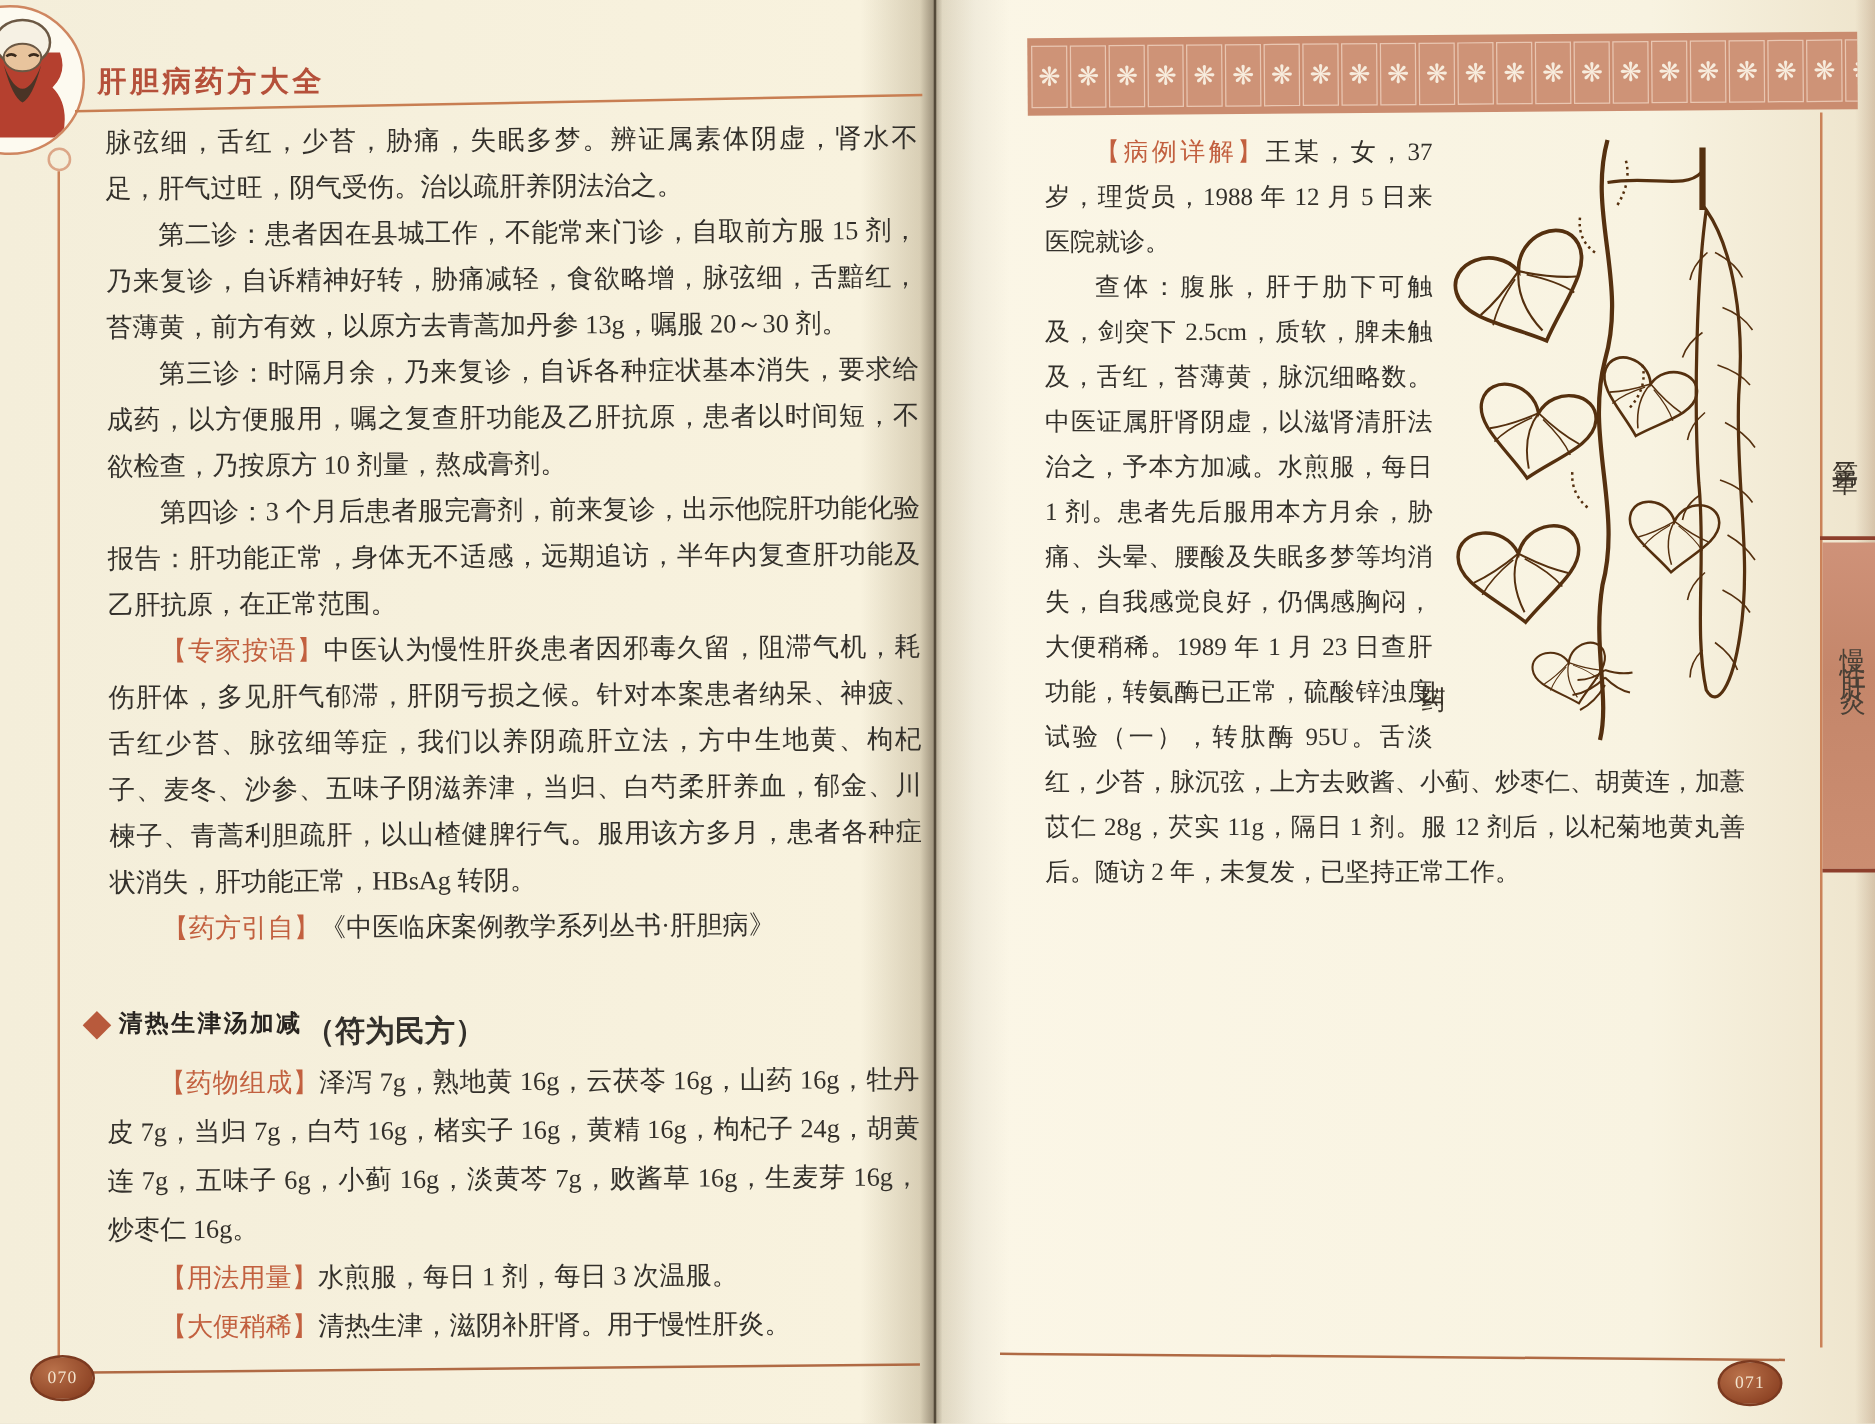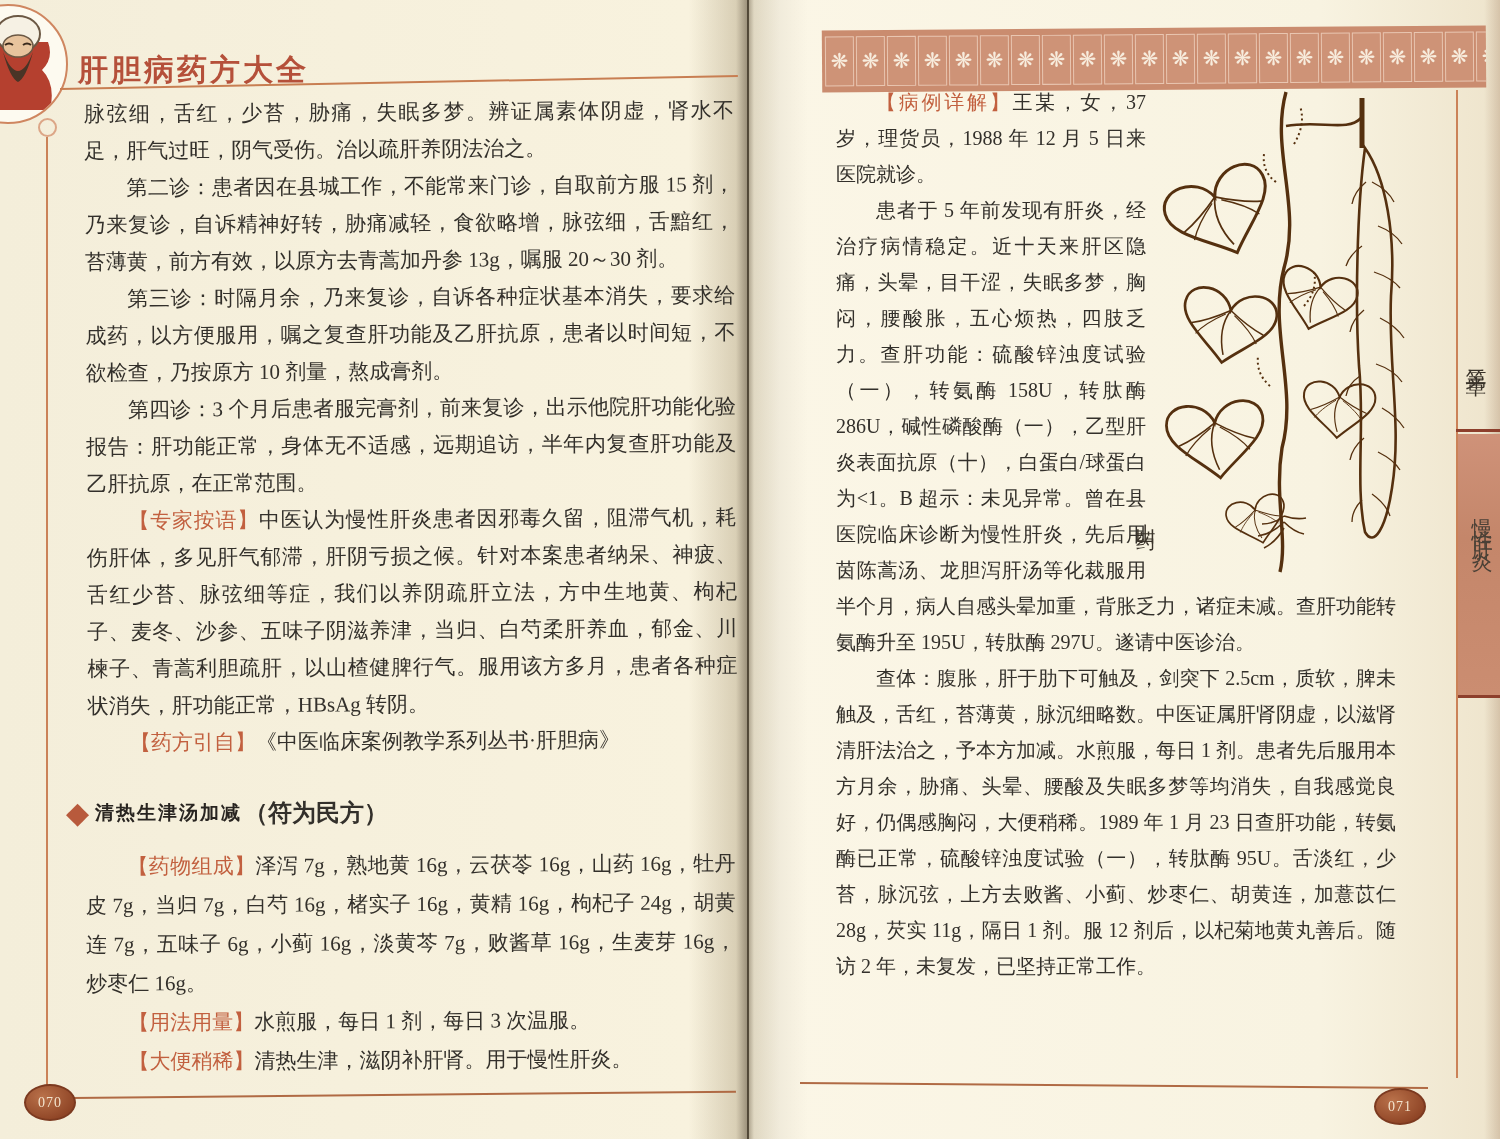--- a/index.html
+++ b/index.html
@@ -17,45 +17,45 @@
   .edge-right{position:absolute; right:0; top:0; width:16px; height:1139px;
     background:linear-gradient(90deg, rgba(150,110,80,0), rgba(150,110,80,.28));}
 
   
   .logo-circle{position:absolute; left:-52px; top:4px; width:116px; height:116px; border-radius:50%;
     background:#fdfaf0; border:2px solid #cf8660; overflow:hidden;}
   .logo-circle svg{position:absolute; left:28px; top:6px;}
   .small-ring{position:absolute; left:38px; top:118px; width:15px; height:15px; border-radius:50%;
     border:2px solid #dca687; background:transparent;}
   .vline-left{position:absolute; left:46px; top:137px; width:2px; height:953px; background:#cb8258;}
-  .running-title{position:absolute; left:78px; top:50px; font-size:30px; font-weight:bold;
+  .running-title{position:absolute; left:78px; top:50px; font-size:23px; font-weight:bold;
     color:#b5503a; letter-spacing:3px;}
   .title-rule{position:absolute; left:60px; top:88px; width:678px; height:2px; background:#c87e52;
     transform:rotate(-1.1deg); transform-origin:left center;}
 
   
   .lp-text{position:absolute; left:86px; top:94px; width:650px; font-size:21px; line-height:37px;
     text-align:justify; transform:rotate(-0.35deg);}
   .p{margin:0; text-indent:2em;}
   .p.first{text-indent:0;}
   .lbl{color:#c2603f;}
   .lp-heading{position:absolute; left:66px; top:797px; width:660px; display:flex; align-items:center;}
   .diamond{color:#b85a3c; font-size:30px; line-height:30px; margin-right:6px;}
   .h-title{font-size:19px; font-weight:bold; color:#282420; letter-spacing:2px;}
-  .h-attr{font-size:24px; font-weight:bold; color:#33302b; margin-left:2px;}
+  .h-attr{font-size:24px; font-weight:bold; color:#33302b; margin-left:2px;margin-top:12px;}
   .lp-recipe{position:absolute; left:86px; top:846px; width:650px; font-size:21px; line-height:39px;
     text-align:justify; transform:rotate(-0.3deg);}
 
   
   .orn-bar{position:absolute; left:822px; top:28px; width:664px; height:62px; background:#ca8c6f;
     display:flex; align-items:center; padding:0 3px; box-sizing:border-box; gap:2px;
     transform:rotate(-0.45deg); overflow:hidden;}
   .orn-cell{flex:0 0 27px; height:48px; display:flex; align-items:center; justify-content:center;
     color:#f7ecdd; font-size:21px; border:1px solid rgba(255,240,225,.55); background:rgba(255,235,215,.08);}
-  .rp-text{position:absolute; left:836px; top:84px; width:560px; font-size:20px; line-height:36px;
+  .rp-text{position:absolute; left:836px; top:104px; width:560px; font-size:20px; line-height:36px;
     text-align:justify;}
   .illust{float:right; width:250px; height:500px; position:relative;}
   .illust svg{position:absolute; left:-12px; top:2px;}
   .illust .caption{position:absolute; left:-18px; top:424px; writing-mode:vertical-rl;
     font-size:20px; letter-spacing:6px; color:#3a332a;}
 
   
   .vline-right{position:absolute; left:1456px; top:90px; width:2px; height:988px; background:#cb8258;}
   .chapter{position:absolute; left:1462px; top:352px; writing-mode:vertical-rl; font-size:21px;
     letter-spacing:3px; color:#3a332a; height:84px;}
@@ -188,21 +188,20 @@
           <use href="#leafShape" transform="translate(188,196) rotate(16) scale(0.9)"></use>
           <use href="#leafShape" transform="translate(206,306) rotate(4) scale(0.85)"></use>
           <use href="#leafShape" transform="translate(120,420) rotate(-14) scale(0.7)"></use>
 
           <path d="M150,430 q-10,8 -22,8 M150,436 q-12,12 -26,14 M150,442 q-8,14 -20,20 M150,436 q10,10 20,12 M150,430 q12,4 22,2" stroke-width="1.6"></path>
         </svg>
         <div class="caption">山药</div>
       </div>
 
       <p class="p"><span class="lbl">【病例详解】</span><span>王某，女，37 岁，理货员，1988 年 12 月 5 日来医院就诊。</span></p>
-      <p class="p">患者于 5 年前发现有肝炎，经治疗病情稳定。近十天来肝区隐痛，头晕，目干涩，失眠多梦，胸闷，腰酸胀，五心烦热，四肢乏力。查肝功能：硫酸锌浊度试验（一），转氨酶 158U，转肽酶 286U，碱性磷酸酶（一），乙型肝炎表面抗原（十），白蛋白/球蛋白为&lt;1。B 超示：未见异常。曾在县医院临床诊断为慢性肝炎，先后用茵陈蒿汤、龙胆泻肝汤等化裁服用半个月，病人自感头晕加重，背胀乏力，诸症未减。查肝功能转氨酶升至 195U，转肽酶 297U。遂请中医诊治。</p>
       <p class="p">查体：腹胀，肝于肋下可触及，剑突下 2.5cm，质软，脾未触及，舌红，苔薄黄，脉沉细略数。中医证属肝肾阴虚，以滋肾清肝法治之，予本方加减。水煎服，每日 1 剂。患者先后服用本方月余，胁痛、头晕、腰酸及失眠多梦等均消失，自我感觉良好，仍偶感胸闷，大便稍稀。1989 年 1 月 23 日查肝功能，转氨酶已正常，硫酸锌浊度试验（一），转肽酶 95U。舌淡红，少苔，脉沉弦，上方去败酱、小蓟、炒枣仁、胡黄连，加薏苡仁 28g，芡实 11g，隔日 1 剂。服 12 剂后，以杞菊地黄丸善后。随访 2 年，未复发，已坚持正常工作。</p>
     </div>
 
     <div class="vline-right"></div>
     <div class="chapter">第二章</div>
     <div class="chapter-rule"></div>
     <div class="side-tab">
       <div class="tab-label">慢性肝炎</div>
     </div>
 

